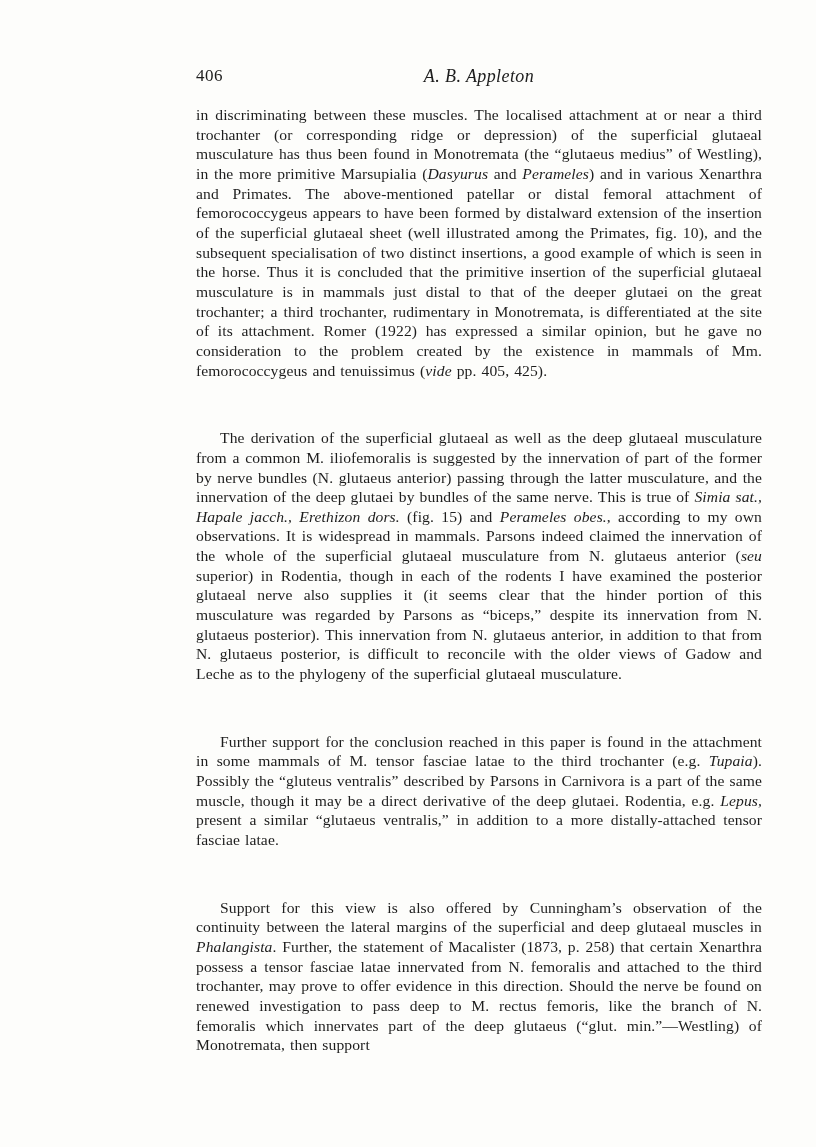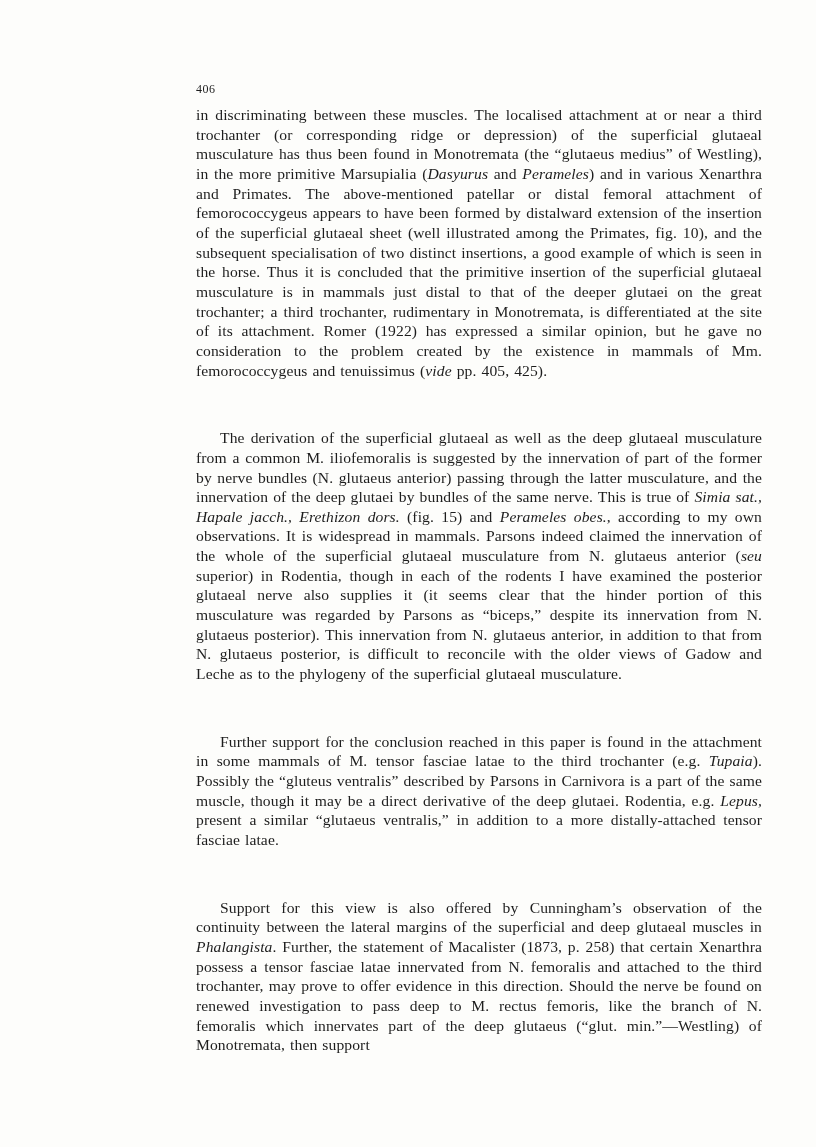--- a/index.html
+++ b/index.html
@@ -22,22 +22,22 @@
     width: 566px;
   }
   .page-header {
     position: relative;
     height: 24px;
     margin-bottom: 15px;
   }
   .page-number {
     position: absolute;
     left: 0;
-    top: 16px;
-    font-size: 12px;
+    top: 0;
+    font-size: 17px;
     letter-spacing: 0.5px;
   }
   .running-head {
     position: absolute;
     left: 0;
     right: 0;
     top: 0;
     text-align: center;
     font-style: italic;
     font-size: 18px;
@@ -60,20 +60,21 @@
   }
   .body-text i {
   }
 </style>
 </head>
 <body>
 
 <div class="page">
   <div class="page-header">
     <span class="page-number">406</span>
+    <span class="running-head">A. B. Appleton</span>
   </div>
   <div class="body-text" id="paragraphs">
       <p class=""><span>in discriminating between these muscles. The localised attachment at or near a third trochanter (or corresponding ridge or depression) of the superficial glutaeal musculature has thus been found in Monotremata (the “glutaeus medius” of Westling), in the more primitive Marsupialia (</span><i>Dasyurus</i><span> and </span><i>Perameles</i><span>) and in various Xenarthra and Primates. The above-mentioned patellar or distal femoral attachment of femorococcygeus appears to have been formed by distalward extension of the insertion of the superficial glutaeal sheet (well illustrated among the Primates, fig. 10), and the subsequent specialisation of two distinct insertions, a good example of which is seen in the horse. Thus it is concluded that the primitive insertion of the superficial glutaeal musculature is in mammals just distal to that of the deeper glutaei on the great trochanter; a third trochanter, rudimentary in Monotremata, is differentiated at the site of its attachment. Romer (1922) has expressed a similar opinion, but he gave no consideration to the problem created by the existence in mammals of Mm. femorococcygeus and tenuissimus (</span><i>vide</i><span> pp. 405, 425).</span></p>
       <p class="indent"><span>The derivation of the superficial glutaeal as well as the deep glutaeal musculature from a common M. iliofemoralis is suggested by the innervation of part of the former by nerve bundles (N. glutaeus anterior) passing through the latter musculature, and the innervation of the deep glutaei by bundles of the same nerve. This is true of </span><i>Simia sat., Hapale jacch., Erethizon dors.</i><span> (fig. 15) and </span><i>Perameles obes.</i><span>, according to my own observations. It is widespread in mammals. Parsons indeed claimed the innervation of the whole of the superficial glutaeal musculature from N. glutaeus anterior (</span><i>seu</i><span> superior) in Rodentia, though in each of the rodents I have examined the posterior glutaeal nerve also supplies it (it seems clear that the hinder portion of this musculature was regarded by Parsons as “biceps,” despite its innervation from N. glutaeus posterior). This innervation from N. glutaeus anterior, in addition to that from N. glutaeus posterior, is difficult to reconcile with the older views of Gadow and Leche as to the phylogeny of the superficial glutaeal musculature.</span></p>
       <p class="indent"><span>Further support for the conclusion reached in this paper is found in the attachment in some mammals of M. tensor fasciae latae to the third trochanter (e.g. </span><i>Tupaia</i><span>). Possibly the “gluteus ventralis” described by Parsons in Carnivora is a part of the same muscle, though it may be a direct derivative of the deep glutaei. Rodentia, e.g. </span><i>Lepus,</i><span> present a similar “glutaeus ventralis,” in addition to a more distally-attached tensor fasciae latae.</span></p>
       <p class="indent"><span>Support for this view is also offered by Cunningham’s observation of the continuity between the lateral margins of the superficial and deep glutaeal muscles in </span><i>Phalangista</i><span>. Further, the statement of Macalister (1873, p. 258) that certain Xenarthra possess a tensor fasciae latae innervated from N. femoralis and attached to the third trochanter, may prove to offer evidence in this direction. Should the nerve be found on renewed investigation to pass deep to M. rectus femoris, like the branch of N. femoralis which innervates part of the deep glutaeus (“glut. min.”—Westling) of Monotremata, then support</span></p>
     </div>
 </div>
 
 </body></html>

